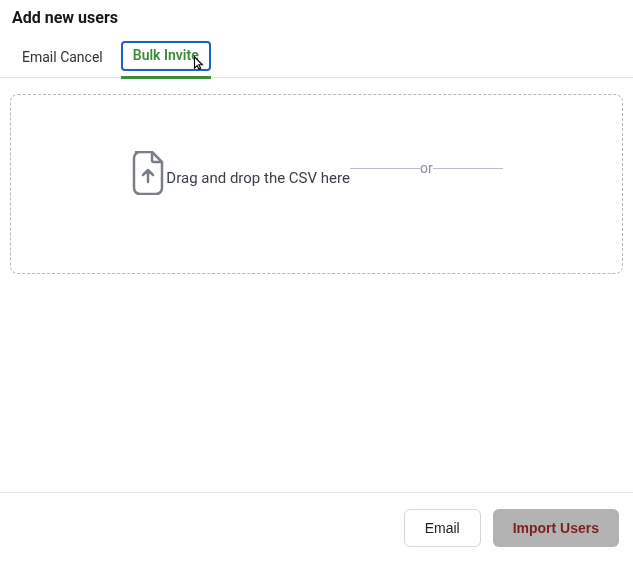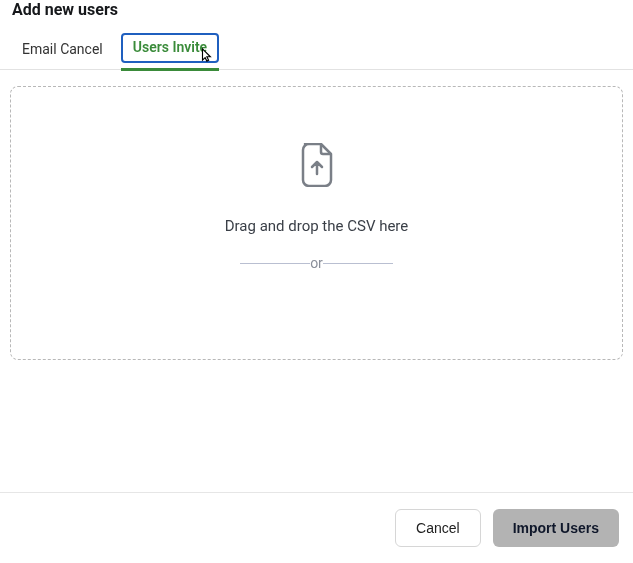--- a/index.html
+++ b/index.html
@@ -8,21 +8,21 @@
       padding: 0;
     }
     body {
       font-family: -apple-system, BlinkMacSystemFont, "Segoe UI", Roboto, Helvetica, Arial, sans-serif;
       width: 633px;
       height: 563px;
       background: #ffffff;
       position: relative;
     }
     .header {
-      padding: 0 12px 0 12px;
+      padding: 8px 12px 0 12px;
     }
     .title {
       font-size: 16px;
       font-weight: 700;
       color: #16181b;
     }
     .tabs {
       display: flex;
       gap: 0;
       padding: 14px 12px 0 12px;
@@ -62,21 +62,20 @@
       height: 16px;
     }
     .content {
       padding: 16px 10px 10px 10px;
     }
     .dropzone {
       border: 1px dashed #b8b8b8;
       border-radius: 8px;
       padding: 56px 20px 48px 20px;
       display: flex;
-      flex-direction: column;
       align-items: center;
       justify-content: center;
       text-align: center;
     }
     .file-icon {
       color: #7a7f87;
       margin-bottom: 30px;
     }
     .drop-text {
       font-size: 15px;
@@ -137,38 +136,38 @@
       color: #222;
       cursor: pointer;
     }
     .btn-import {
       background: #b3b3b3;
       border: none;
       border-radius: 6px;
       padding: 10px 20px;
       font-size: 14px;
       font-weight: 600;
-      color: #0f172a;
+      color: #7f1d1d;
       cursor: pointer;
       text-align: right;
     }
   </style>
 </head>
 <body>
 
 <div class="header">
   <h1 class="title">Add new users</h1>
 </div>
 
 <div class="tabs">
   <div class="tab">
     <span>Email Cancel</span>
   </div>
   <div class="tab active">
-    <span>Users Invite</span>
+    <span>Bulk Invite</span>
     <svg class="cursor-icon" viewBox="0 0 16 18" width="14" height="16">
       <path d="M4 2 L4 15 L7 12 L9 16 L11 15 L9 11 L13 11 Z" fill="#ffffff" stroke="#000000" stroke-width="1.3"></path>
     </svg>
   </div>
 </div>
 
 <div class="content">
   <div class="dropzone">
     <svg class="file-icon" width="36" height="44" viewBox="0 0 36 44">
       <path d="M6 2 H22 L32 12 V38 A6 6 0 0 1 26 44 H10 A6 6 0 0 1 4 38 V8 A6 6 0 0 1 10 2 Z" fill="none" stroke="#7a7f87" stroke-width="2.5" stroke-linejoin="round" transform="translate(0,-1)"></path>
@@ -180,18 +179,18 @@
       <div class="divider-line"></div>
       <span>or</span>
       <div class="divider-line"></div>
     </div>
   </div>
 
 </div>
 
 <div class="footer">
   <button class="btn-cancel">
-    <span>Cancel</span>
+    <span>Email</span>
   </button>
   <button class="btn-import">
     <span>Import Users</span>
   </button>
 </div>
 
 </body></html>

